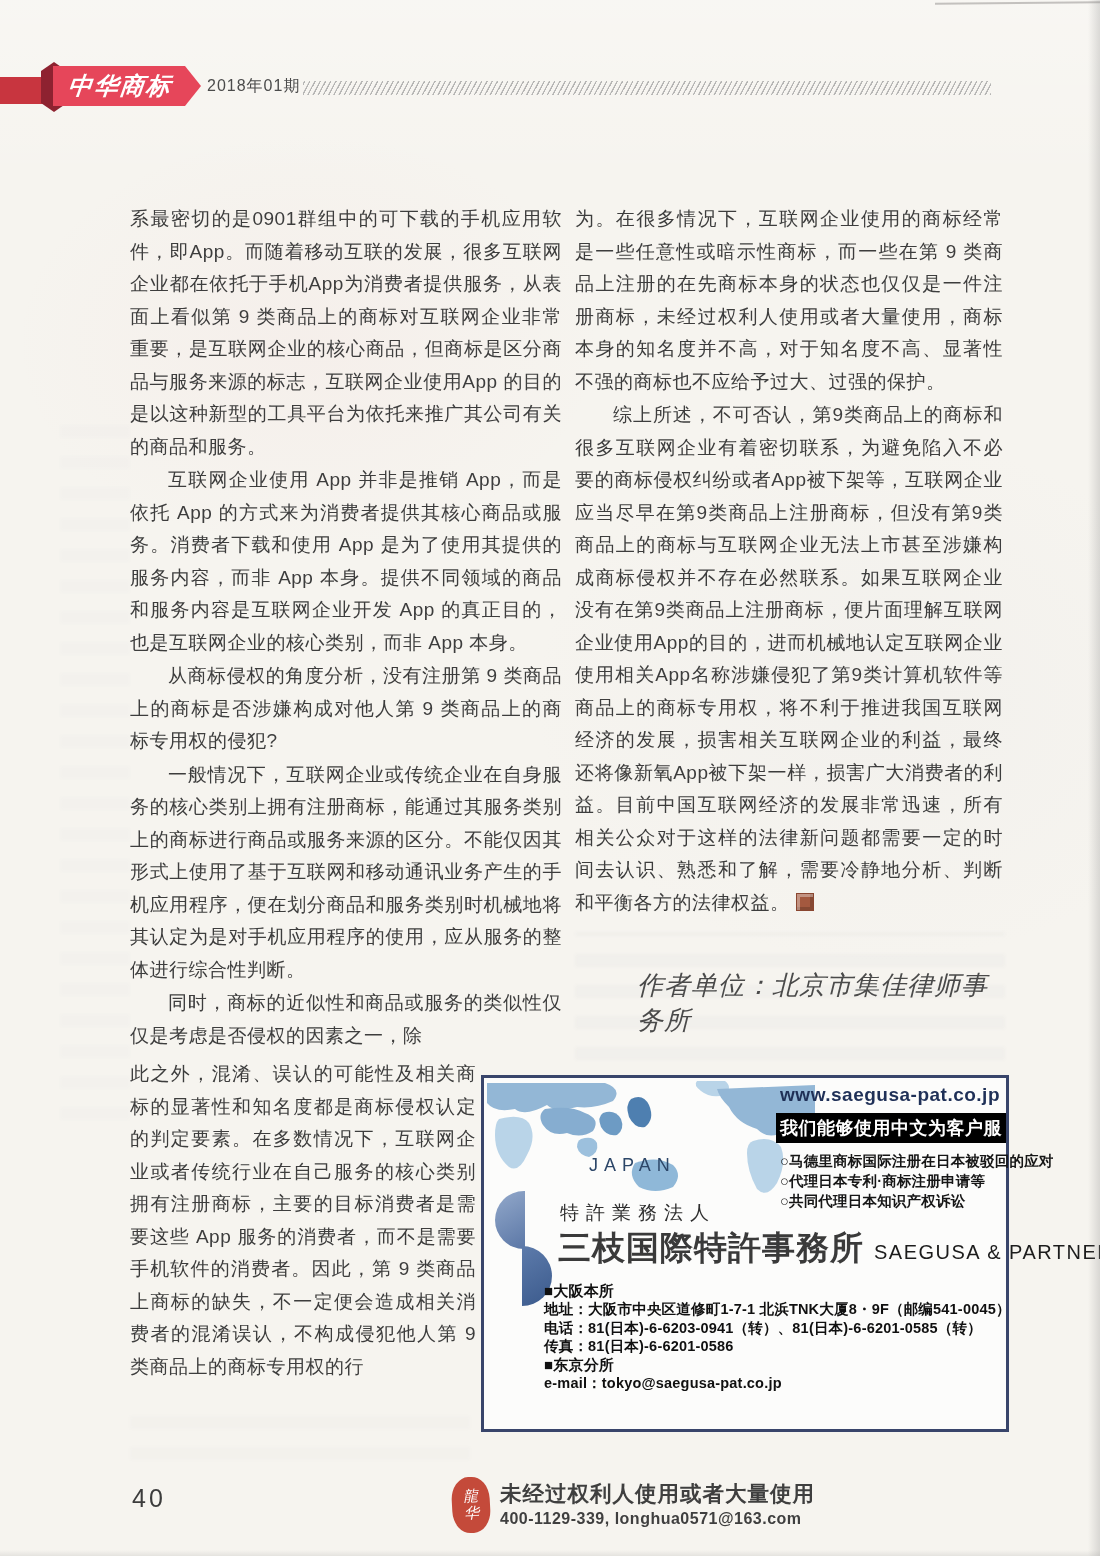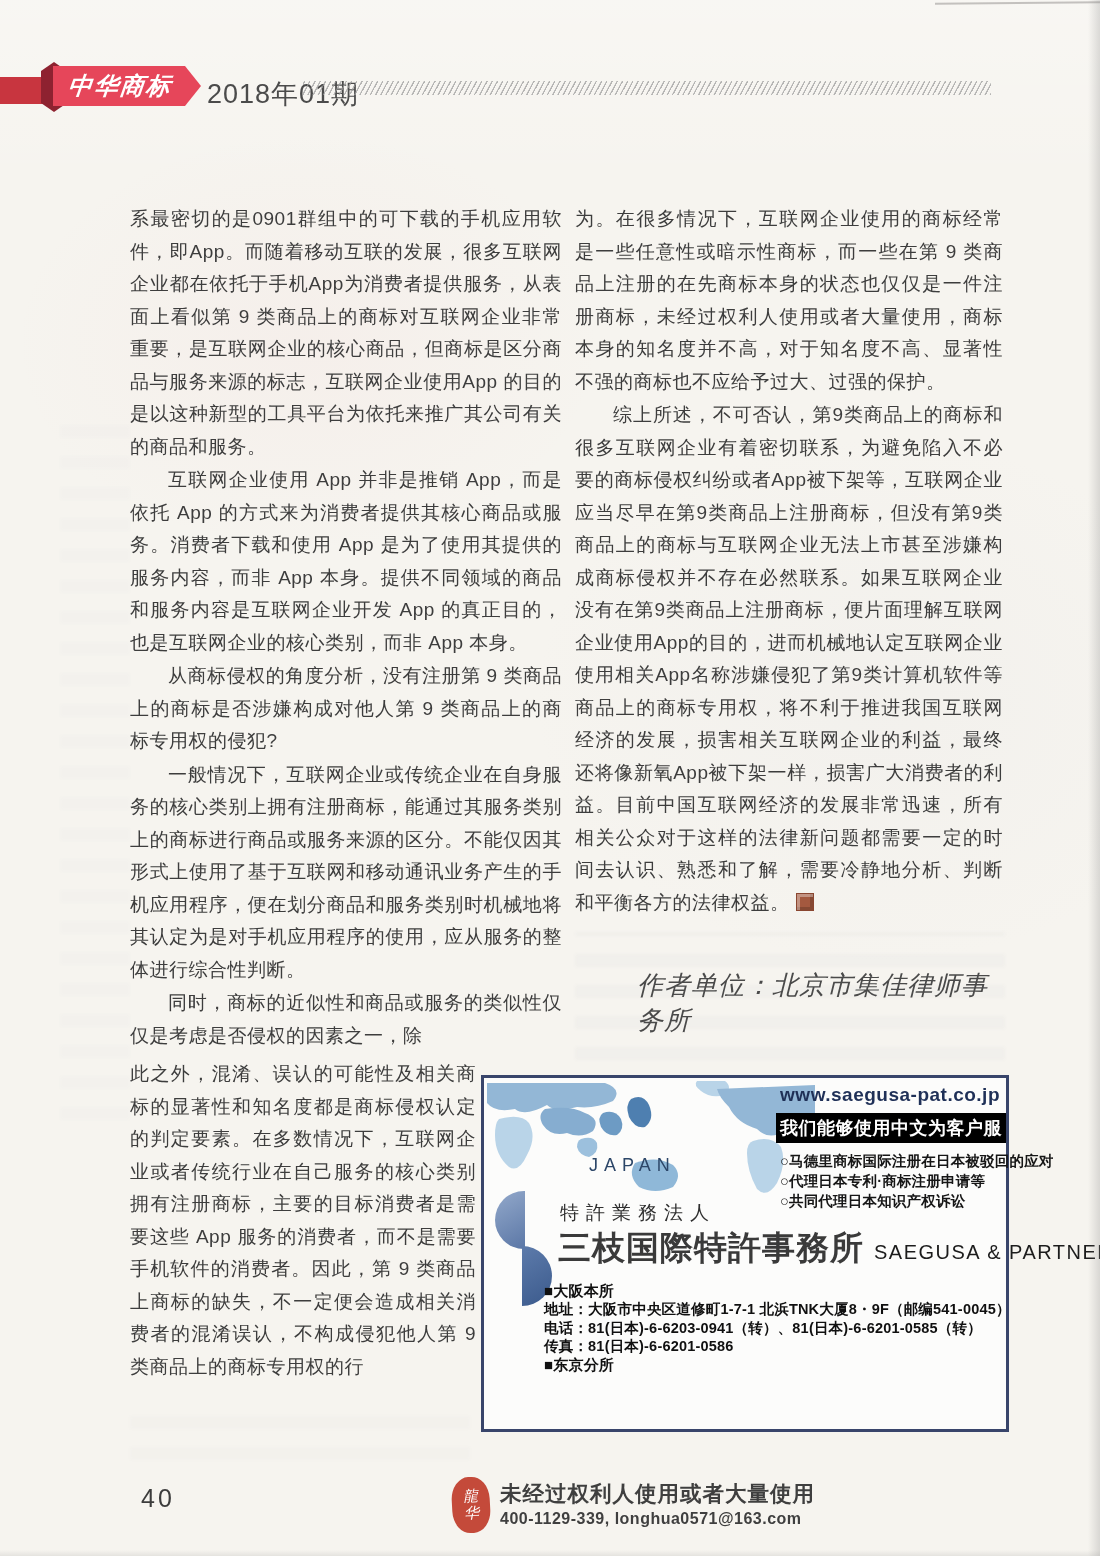--- a/index.html
+++ b/index.html
@@ -26,21 +26,21 @@
   
   .ribbon-tail{position:absolute;left:0;top:77px;width:58px;height:27px;background:#c8353f;}
   .ribbon-fold{position:absolute;left:41px;top:62px;width:26px;height:50px;background:#8e2230;
     clip-path:polygon(50% 0,100% 18%,100% 82%,50% 100%,0 82%,0 18%);}
   .ribbon-main{position:absolute;left:53px;top:66px;width:148px;height:40px;background:#e6465a;
     clip-path:polygon(0 0,calc(100% - 16px) 0,100% 50%,calc(100% - 16px) 100%,0 100%);
     display:flex;align-items:center;justify-content:center;padding-right:14px;box-sizing:border-box;}
   .brand{color:#fff;font-family:"DejaVu Serif","Liberation Serif",serif;
     font-style:italic;font-weight:bold;font-size:24px;letter-spacing:2px;white-space:nowrap;
     transform:skewX(-6deg);}
-  .issue{position:absolute;left:207px;top:76px;font-size:27px;color:#4b4b4b;letter-spacing:1px;}
+  .issue{position:absolute;left:207px;top:76px;font-size:16px;color:#4b4b4b;letter-spacing:1px;}
   .hatch{position:absolute;left:303px;top:81px;width:688px;height:14px;opacity:.7;
     background:repeating-linear-gradient(-62deg,#9a9a9a 0 1px,transparent 1.6px 4.6px);}
   
   .coltext{position:absolute;text-align:justify;color:#3d3d3d;
     font-size:19px;line-height:32.5px;letter-spacing:0.5px;}
   .coltext p{margin:0 0 1px 0;}
   .coltext p.ind{text-indent:2em;}
   #left-wide{left:130px;top:203px;width:432px;}
   #left-narrow{left:130px;top:1058px;width:346px;}
   #right-col{left:575px;top:203px;width:428px;}
@@ -66,21 +66,21 @@
     background:linear-gradient(150deg,#5d7bab,#3b5a8c);}
   .ad-kicker{position:absolute;left:76px;top:122px;font-size:19px;color:#2f2f2f;
     letter-spacing:7px;font-weight:500;}
   .ad-firmrow{position:absolute;left:74px;top:148px;white-space:nowrap;}
   .firm-jp{font-size:33px;font-weight:bold;color:#3a3a3a;letter-spacing:1px;}
   .firm-en{font-size:20px;color:#1c1c1c;letter-spacing:1.5px;margin-left:10px;}
   .ad-offices{position:absolute;left:60px;top:204px;font-weight:bold;font-size:14.5px;
     line-height:18.4px;color:#101010;letter-spacing:0.2px;white-space:nowrap;}
   .office-title{font-size:15px;}
   
-  .page-num{position:absolute;left:141px;top:1484px;font-size:25px;color:#3c3c3c;letter-spacing:3px;text-align:center;}
+  .page-num{position:absolute;left:132px;top:1484px;font-size:25px;color:#3c3c3c;letter-spacing:3px;text-align:center;}
   .foot-seal{position:absolute;left:452px;top:1477px;width:38px;height:56px;background:#c44a3a;
     border-radius:46% 46% 46% 46%/40% 40% 40% 40%;transform:rotate(-3deg);
     display:flex;flex-direction:column;align-items:center;justify-content:center;
     color:#fff;font-family:"DejaVu Serif","Liberation Serif",serif;font-size:15px;line-height:1.15;
     font-style:italic;}
   .foot-company{position:absolute;left:500px;top:1479px;font-weight:bold;font-size:21.5px;color:#3f3f3f;letter-spacing:1px;}
   .foot-contact{position:absolute;left:500px;top:1510px;font-weight:bold;font-size:16px;color:#3f3f3f;letter-spacing:0.5px;}
 </style>
 </head>
 <body>
@@ -150,20 +150,21 @@
   <div class="ad-kicker">特許業務法人</div>
   <div class="ad-firmrow">
     <span class="firm-jp">三枝国際特許事務所</span><span class="firm-en">SAEGUSA &amp; PARTNERS</span>
   </div>
   <div class="ad-offices">
     <div class="office-title">■大阪本所</div>
     <div>地址：大阪市中央区道修町1-7-1 北浜TNK大厦8・9F（邮编541-0045）</div>
     <div>电话：81(日本)-6-6203-0941（转）、81(日本)-6-6201-0585（转）</div>
     <div>传真：81(日本)-6-6201-0586</div>
     <div class="office-title">■东京分所</div>
+    <div>e-mail：tokyo@saegusa-pat.co.jp</div>
   </div>
 </div>
 
 <div>
   <div class="page-num">40</div>
   <div class="foot-seal">
     <span>龍</span>
     <span>华</span>
   </div>
   <div class="foot-company">未经过权利人使用或者大量使用</div>

